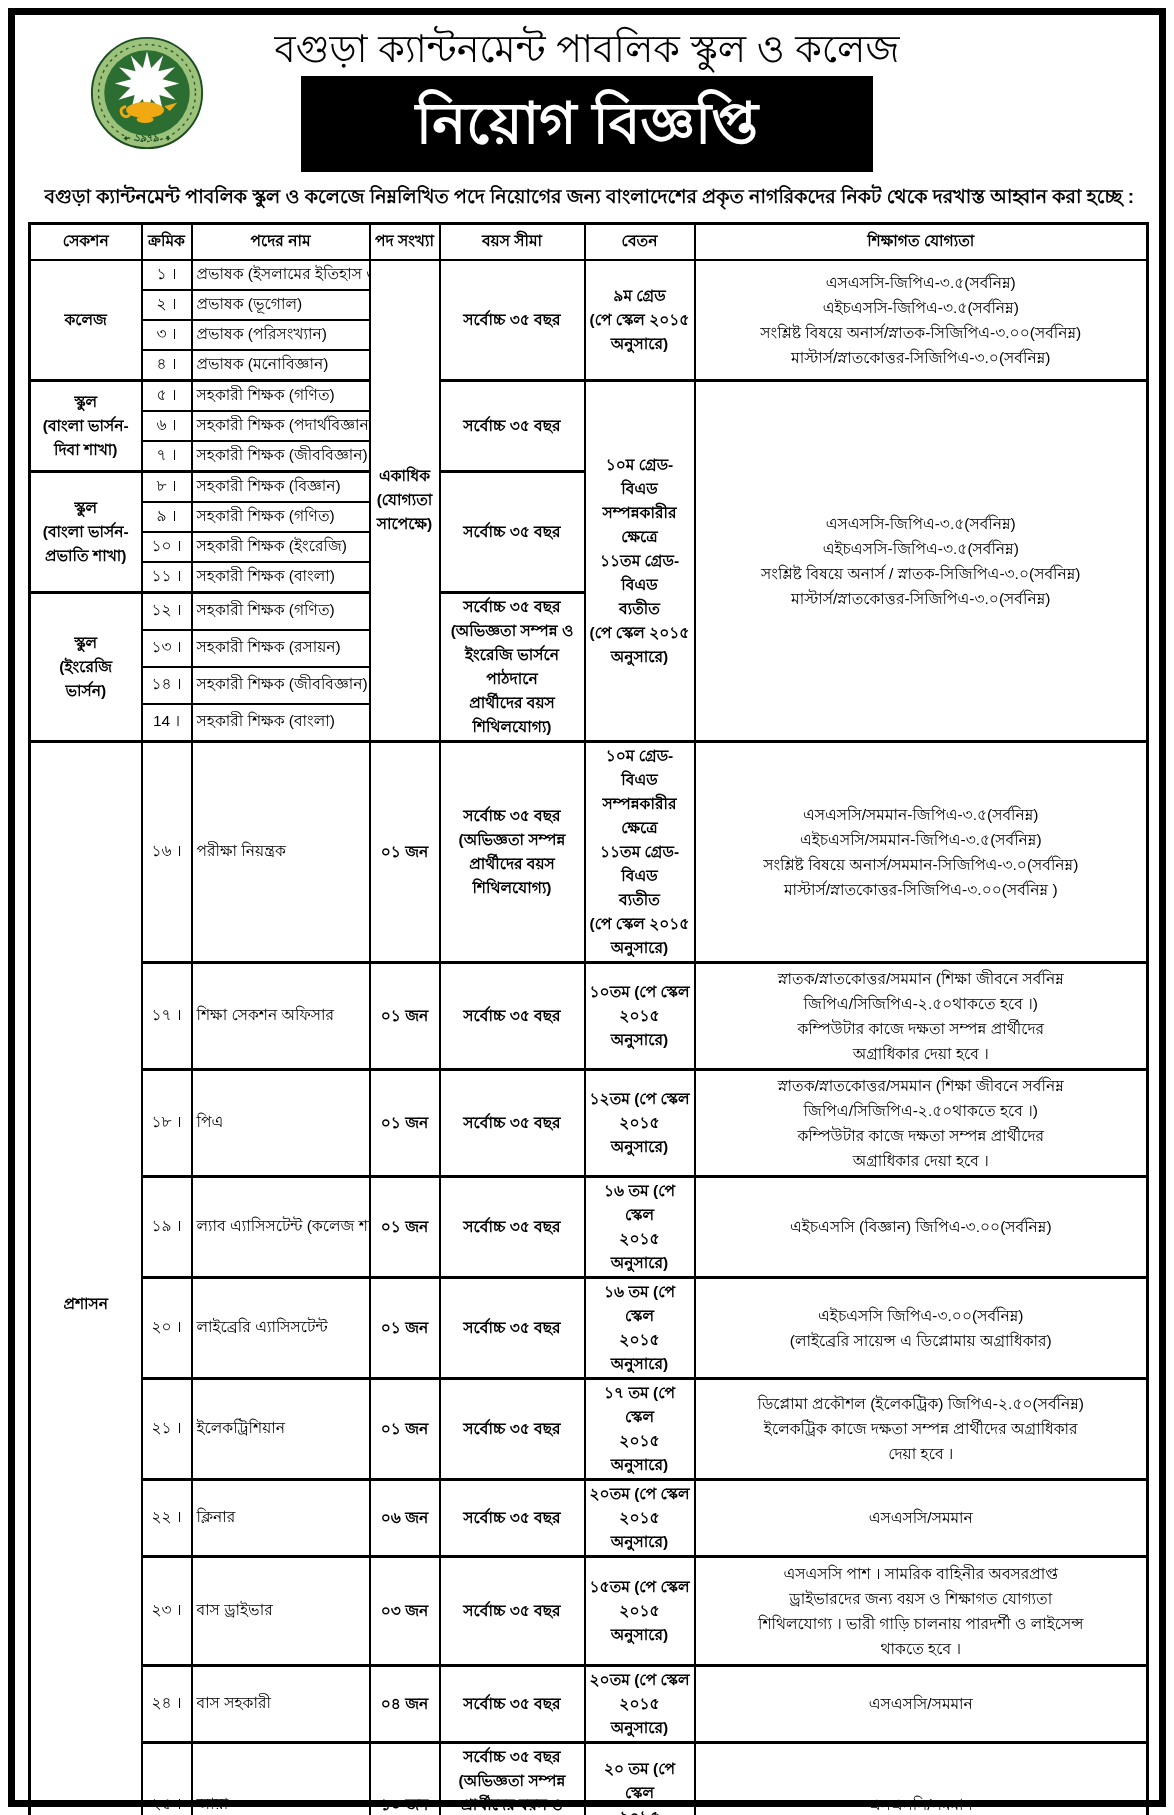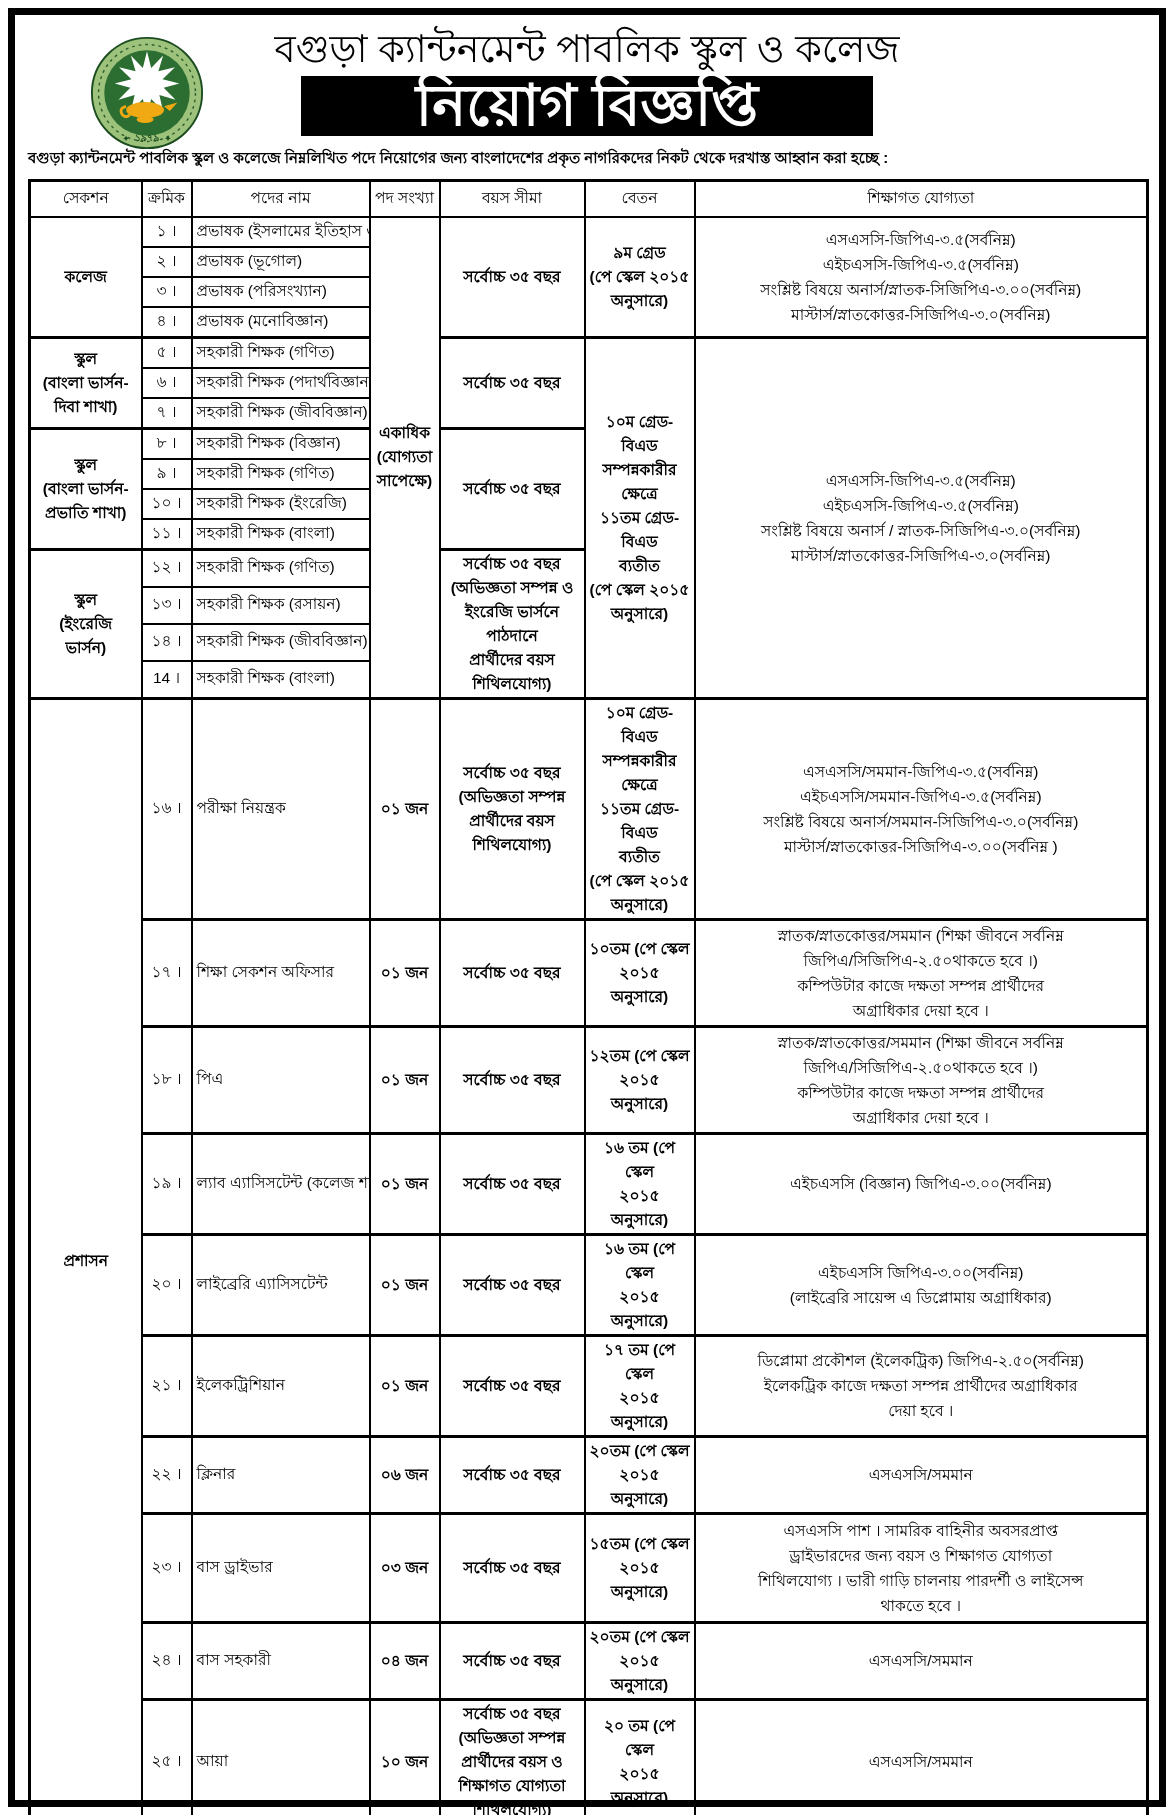--- a/index.html
+++ b/index.html
@@ -10,31 +10,31 @@
   }
   .frame{position:absolute;inset:8px;border:7px solid #000;box-sizing:border-box;}
   .content{position:absolute;left:28px;top:22px;width:1118px;}
 
   
   .hdr{position:relative;text-align:center;}
   .logo{position:absolute;left:62px;top:8px;width:114px;height:114px;}
   .school-name{font-size:38px;font-weight:normal;letter-spacing:0;line-height:1.15;margin:6px 0 2px;}
   .addr{font-size:19px;margin:2px 0 10px;}
   .addr .weblink{text-decoration:underline;font-family:"Liberation Serif", serif;}
-  .banner{width:572px;height:60px;background:#000;margin:4px auto 10px;
+  .banner{width:572px;height:96px;background:#000;margin:4px auto 10px;
     display:flex;align-items:center;justify-content:center;}
   .banner span{color:#fff;font-size:57px;font-weight:bold;line-height:1;}
 
-  .intro{font-size:15px;font-weight:bold;text-align:left;margin:4px 0 8px;}
+  .intro{font-size:19px;font-weight:bold;text-align:right;margin:4px 12px 8px;}
 
   
   table.jobs{border-collapse:collapse;width:1118px;table-layout:fixed;}
   table.jobs td, table.jobs th{border:2px solid #000;padding:1px 4px;font-size:15.5px;
     vertical-align:middle;overflow:hidden;}
-  table.jobs th{font-weight:normal;height:32px;}
+  table.jobs th{font-weight:bold;height:32px;}
   th.left, td.c-qual{text-align:center;padding-left:9px;}
   td{text-align:center;}
   td.c-post{text-align:left;padding-left:10px;white-space:nowrap;}
   td.c-sec, td.c-cnt, td.c-age, td.c-sal{white-space:pre-line;line-height:24px;font-weight:bold;}
   td.c-qual{white-space:pre-line;line-height:25px;}
   tr.sm{height:30px;}
   tr.h150{height:150px;} tr.h107{height:107px;} tr.h51{height:51px;}
   tr.h84{height:84px;} tr.h54{height:54px;} tr.h109{height:109px;}
   tr.h56{height:56px;} tr.h121{height:121px;}
   tr.tk td{border-top-width:3px;}

